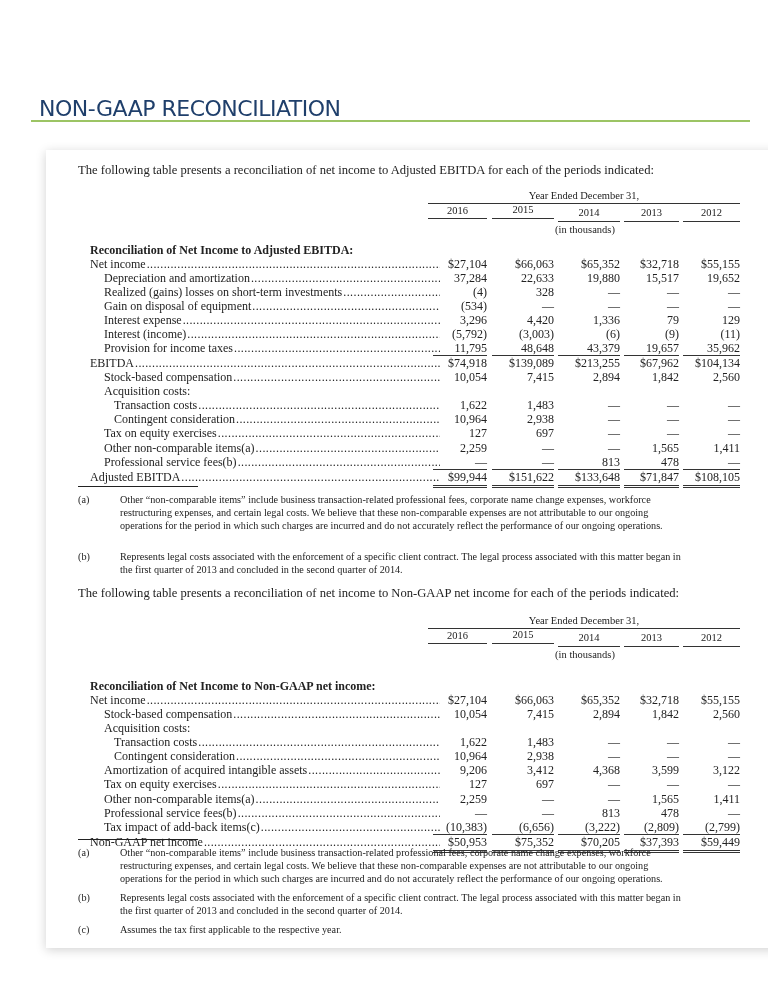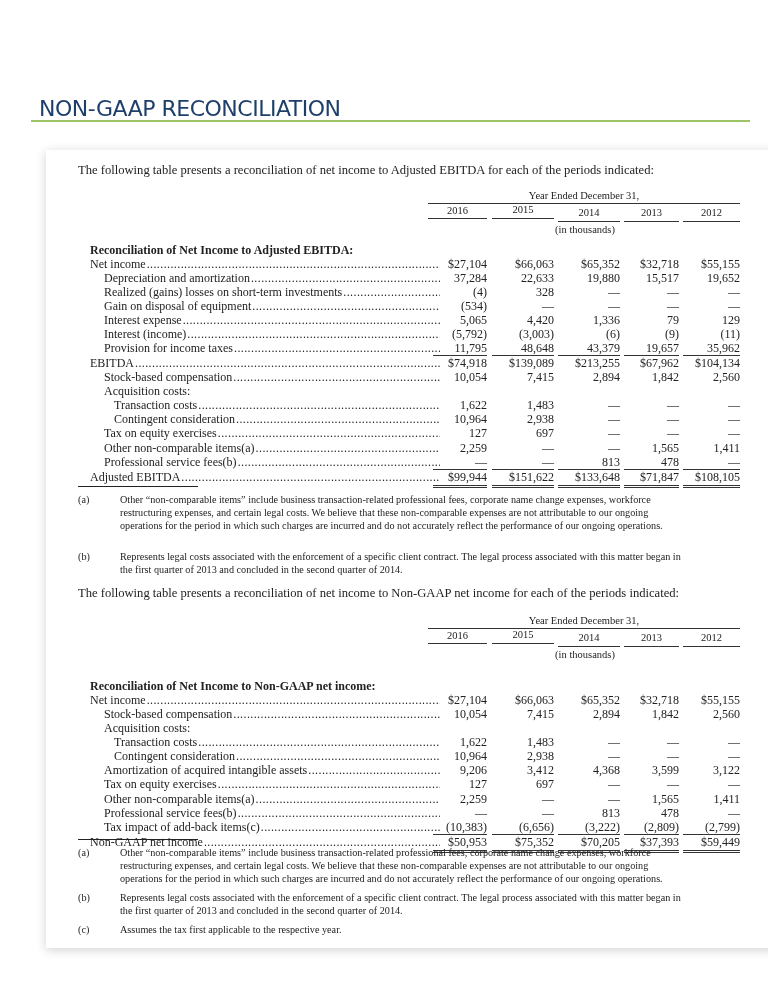--- a/index.html
+++ b/index.html
@@ -86,21 +86,21 @@
     <div class="row" style="top:109px;">
       <div class="label lead i1"><span class="txt">Gain on disposal of equipment</span></div>
       <div class="cell col0">(534)</div>
       <div class="cell col1">—</div>
       <div class="cell col2">—</div>
       <div class="cell col3">—</div>
       <div class="cell col4">—</div>
     </div>
     <div class="row" style="top:123px;">
       <div class="label lead i1"><span class="txt">Interest expense</span></div>
-      <div class="cell col0">5,065</div>
+      <div class="cell col0">3,296</div>
       <div class="cell col1">4,420</div>
       <div class="cell col2">1,336</div>
       <div class="cell col3">79</div>
       <div class="cell col4">129</div>
     </div>
     <div class="row" style="top:137px;">
       <div class="label lead i1"><span class="txt">Interest (income)</span></div>
       <div class="cell col0">(5,792)</div>
       <div class="cell col1">(3,003)</div>
       <div class="cell col2">(6)</div>

